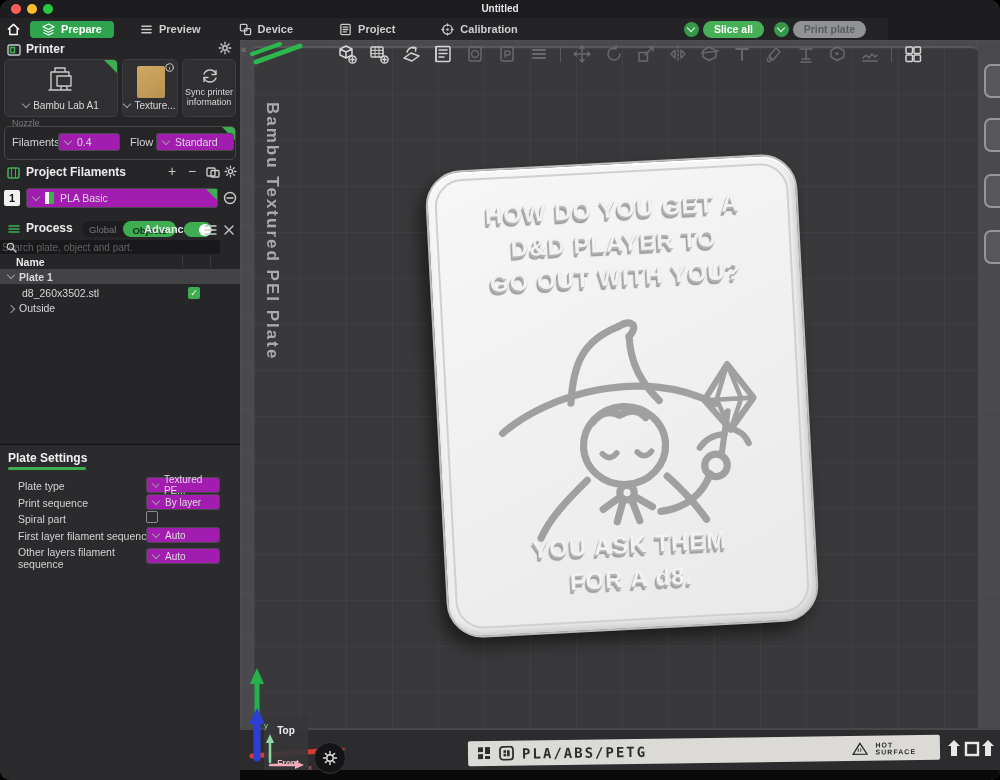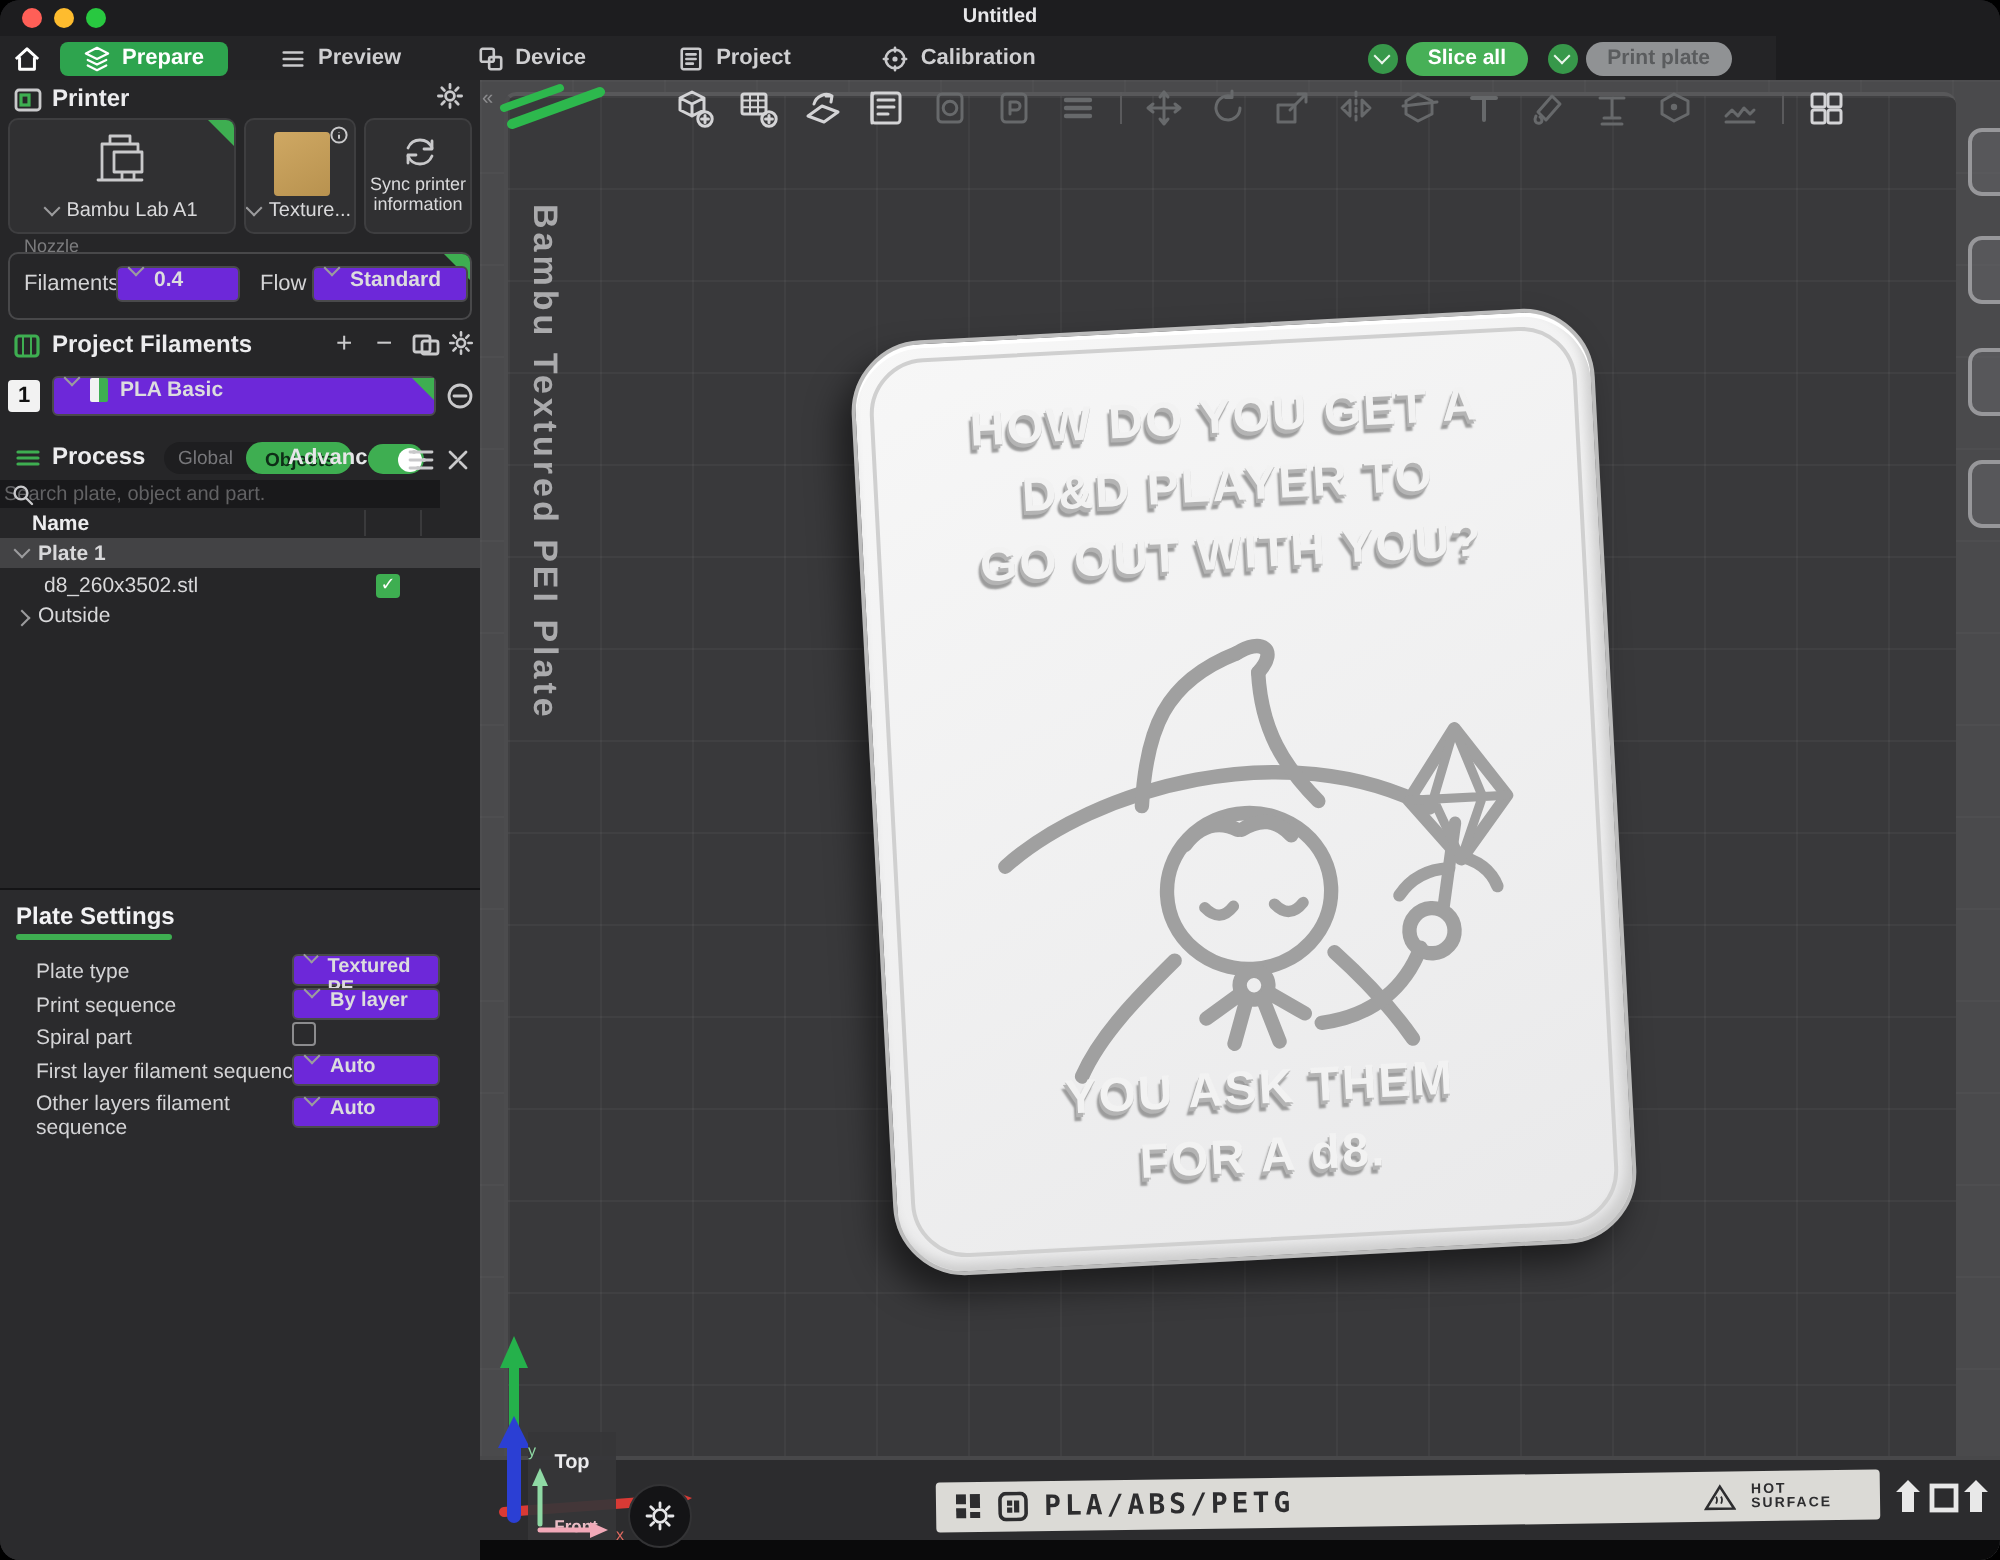--- a/index.html
+++ b/index.html
@@ -21,21 +21,21 @@
   .chevcirc{width:15px;height:15px;border-radius:50%;display:flex;align-items:center;justify-content:center;}
   .chev{display:inline-block;width:6px;height:6px;border-left:1.6px solid #9c9c9e;border-bottom:1.6px solid #9c9c9e;transform:rotate(-45deg);margin-top:-3px;}
   .chev.w{border-color:#eaf6ec;}
 
   
   #sidebar{position:absolute;left:0;top:40px;width:240px;height:740px;background:#262628;}
   .shead{position:absolute;color:#ececee;font-size:12px;font-weight:bold;}
   .card{position:absolute;background:#303032;border:1px solid #3e3e40;border-radius:5px;overflow:hidden;}
   .cornerbadge{position:absolute;right:0;top:0;width:0;height:0;border-top:13px solid #3eae51;border-left:13px solid transparent;}
   .cardlabel{position:absolute;bottom:5px;left:0;right:0;text-align:center;color:#d9d9db;font-size:10px;display:flex;justify-content:center;align-items:center;gap:4px;}
-  .select{position:absolute;background:#6d28d9;border:1px solid #4a4a4c;border-radius:3px;display:flex;align-items:flex-start;gap:6px;padding:0 6px;color:#dcdcde;font-size:10.5px;height:18px;font-weight:bold;}
+  .select{position:absolute;background:#a21caf;border:1px solid #4a4a4c;border-radius:3px;display:flex;align-items:center;gap:6px;padding:0 6px;color:#dcdcde;font-size:10.5px;height:18px;}
   .flabel{position:absolute;color:#d4d4d6;font-size:11px;}
   .rowlbl{position:absolute;color:#d4d4d6;font-size:10.5px;line-height:12px;}
   .treerow{position:absolute;left:0;width:240px;height:15px;color:#d8d8da;font-size:10.5px;display:flex;align-items:center;}
   .chk{width:12px;height:12px;border-radius:2px;background:#3eae51;color:#fff;font-size:9px;display:flex;align-items:center;justify-content:center;font-weight:bold;}
 
   
   #viewport{position:absolute;left:240px;top:40px;width:760px;height:740px;background:#4a4a4c;
     background-image:linear-gradient(rgba(255,255,255,.025) 1px,transparent 1px),linear-gradient(90deg,rgba(255,255,255,.025) 1px,transparent 1px);
     background-size:46px 46px;}
   #plate{position:absolute;left:12px;top:6px;width:726px;height:682px;background:#39393b;border-radius:6px 6px 0 0;

